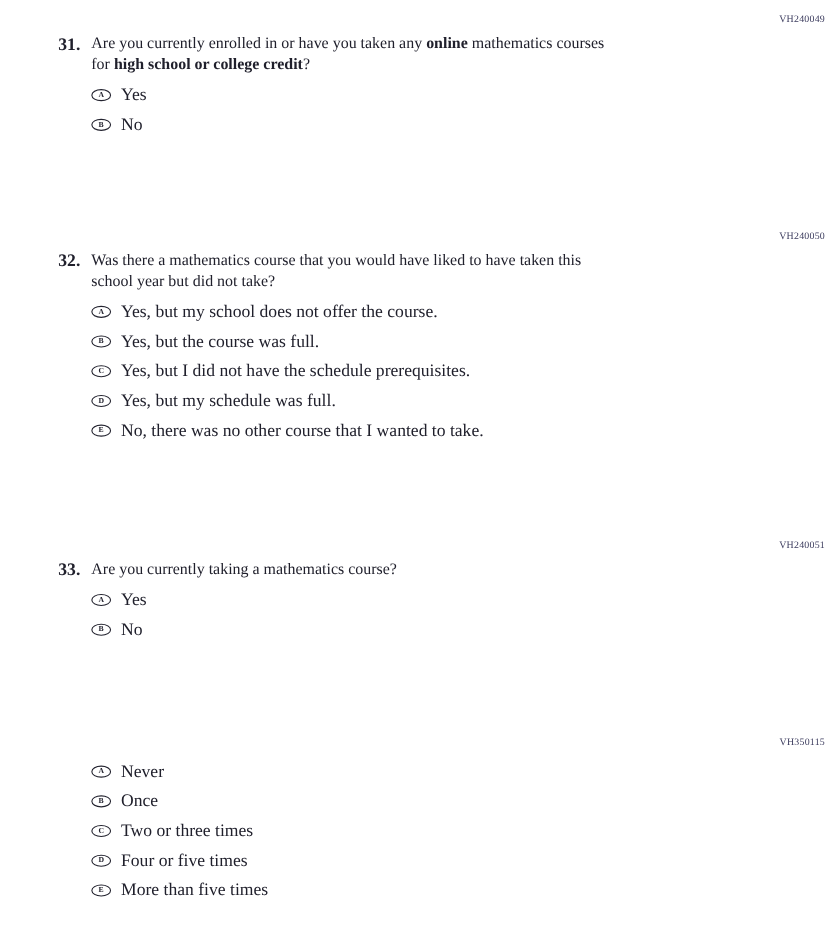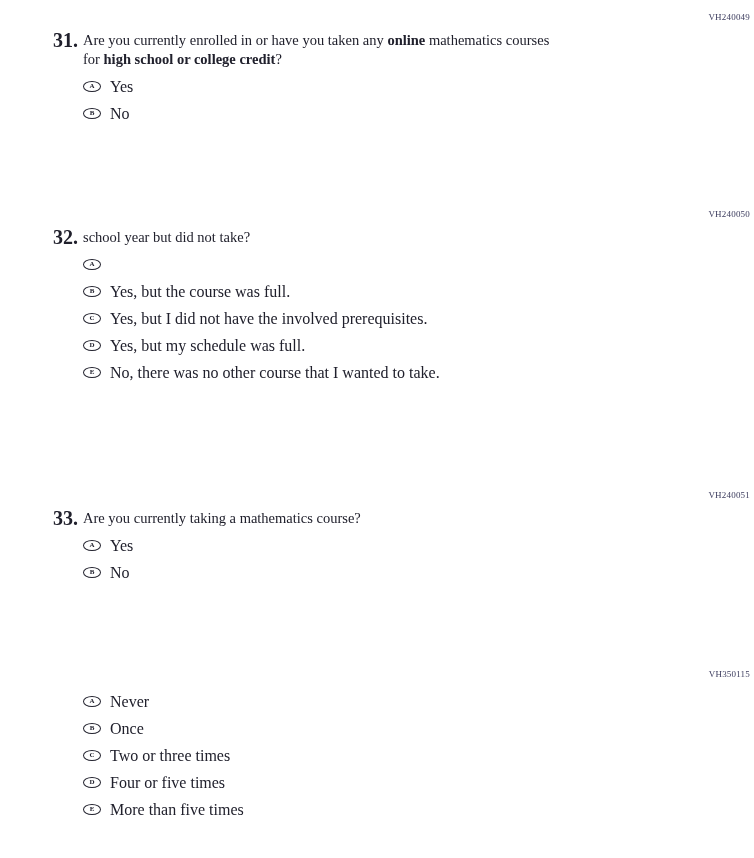--- a/index.html
+++ b/index.html
@@ -20,21 +20,21 @@
     height: 9px;
     margin-bottom: 9px;
     color: #3c3c5e;
     letter-spacing: 0.2px;
   }
   .qbody { display: flex; padding-left: 40px; }
   .qnum {
     font-weight: bold;
     width: 30px;
     flex: none;
-    font-size: 20px;
+    font-size: 16px;
     line-height: 19px;
   }
   .qlines { font-size: 14.5px; line-height: 19px; max-width: 600px; }
   .qlines b { font-weight: bold; text-align: center; }
   .opts { margin-top: 4px; padding-left: 70px; }
   .opt { display: flex; align-items: center; height: 27px; }
   .bubble {
     width: 18px; height: 11px;
     border: 1.3px solid #23232f;
     border-radius: 50%;
@@ -79,40 +79,42 @@
       <span class="opt-label">No</span>
     </div>
   </div>
 </section>
 
 <section class="q" style="top:210px">
   <div class="code">VH240050</div>
   <div class="qbody">
     <div class="qnum">32.</div>
     <div class="qlines">
+      <div>Was there a mathematics course that you would have liked to have taken this</div>
       <div>school year but did not take?</div>
     </div>
   </div>
   <div class="opts">
     <div class="opt">
       <span class="bubble">
           <span class="blet">A</span>
         </span>
+      <span class="opt-label">Yes, but my school does not offer the course.</span>
     </div>
     <div class="opt">
       <span class="bubble">
           <span class="blet">B</span>
         </span>
       <span class="opt-label">Yes, but the course was full.</span>
     </div>
     <div class="opt">
       <span class="bubble">
           <span class="blet">C</span>
         </span>
-      <span class="opt-label">Yes, but I did not have the involved prerequisites.</span>
+      <span class="opt-label">Yes, but I did not have the schedule prerequisites.</span>
     </div>
     <div class="opt">
       <span class="bubble">
           <span class="blet">D</span>
         </span>
       <span class="opt-label">Yes, but my schedule was full.</span>
     </div>
     <div class="opt">
       <span class="bubble">
           <span class="blet">E</span>

